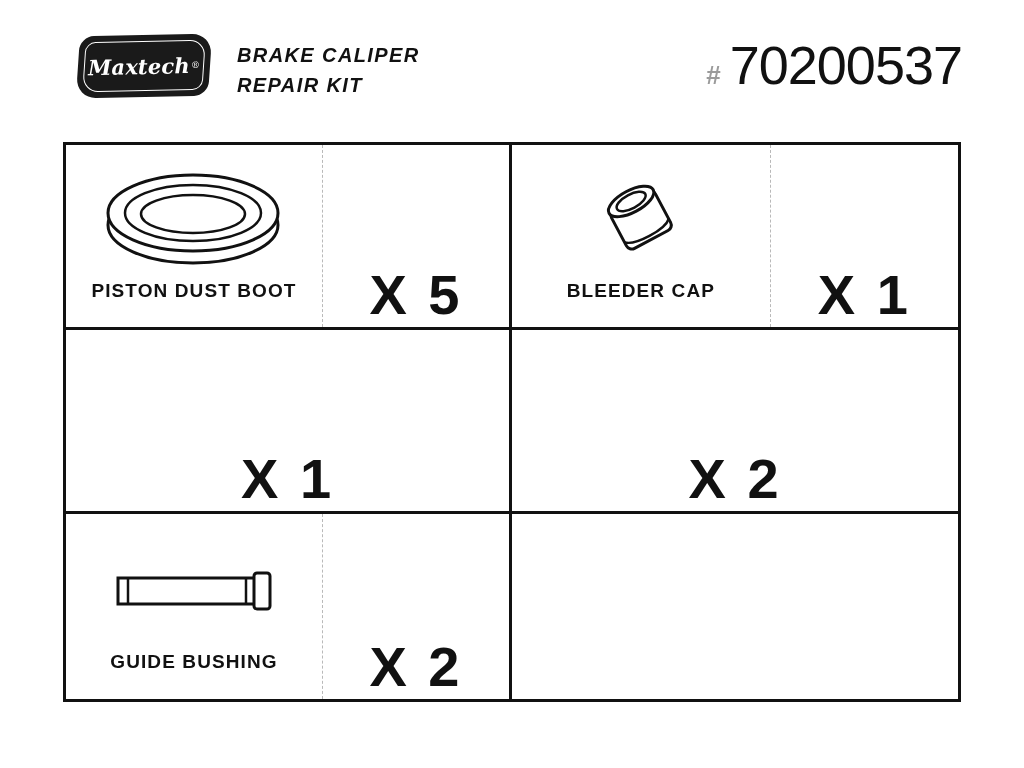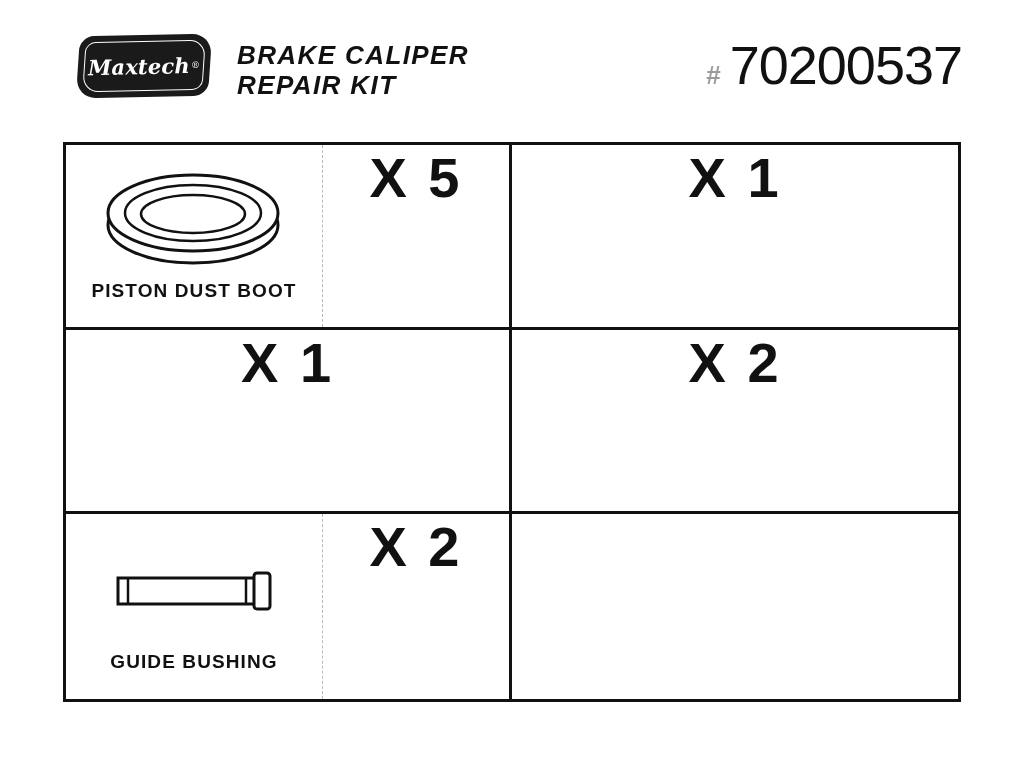--- a/index.html
+++ b/index.html
@@ -71,21 +71,21 @@
     margin-left: 1px;
   }
 
   .title-block {
     position: absolute;
     left: 237px;
     top: 40px;
     font-family: "Liberation Sans", sans-serif;
     font-style: italic;
     font-weight: bold;
-    font-size: 26px;
+    font-size: 20px;
     letter-spacing: 1.4px;
     line-height: 30px;
     color: #111111;
   }
 
   .partno {
     position: absolute;
     right: 62px;
     top: 34px;
     display: flex;
@@ -133,21 +133,21 @@
     display: flex;
     flex-direction: column;
     align-items: center;
     justify-content: center;
     border-right: 1.5px dashed #b9b9b9;
     box-sizing: border-box;
   }
   .cell-qty {
     flex: 1;
     display: flex;
-    align-items: flex-start;
+    align-items: flex-end;
     justify-content: center;
   }
   .cell.empty .cell-part { border-right: none; }
 
   .part-art {
     height: 100px;
     display: flex;
     align-items: center;
     justify-content: center;
     margin-bottom: 10px;
@@ -208,20 +208,33 @@
         </svg>
       </div>
       <div class="part-label">PISTON DUST BOOT</div>
     </div>
     <div class="cell-qty">
       <span class="qty-text">X 5</span>
     </div>
   </div>
 
   <div class="cell b-bottom">
+    <div class="cell-part">
+      <div class="part-art">
+        <svg width="110" height="100" viewBox="0 0 110 100">
+          <g transform="rotate(-28 55 50)">
+            <rect x="30" y="28" width="50" height="44" rx="6" fill="#ffffff" stroke="#111111" stroke-width="3"></rect>
+            <ellipse cx="55" cy="29" rx="25" ry="11" fill="#ffffff" stroke="#111111" stroke-width="3"></ellipse>
+            <ellipse cx="55" cy="29" rx="16" ry="7" fill="#ffffff" stroke="#111111" stroke-width="2.5"></ellipse>
+            <path d="M30 62 C38 70, 72 70, 80 62" fill="none" stroke="#111111" stroke-width="2.5"></path>
+          </g>
+        </svg>
+      </div>
+      <div class="part-label">BLEEDER CAP</div>
+    </div>
     <div class="cell-qty">
       <span class="qty-text">X 1</span>
     </div>
   </div>
 
   <div class="cell b-right b-bottom">
     <div class="cell-qty">
       <span class="qty-text">X 1</span>
     </div>
   </div>

